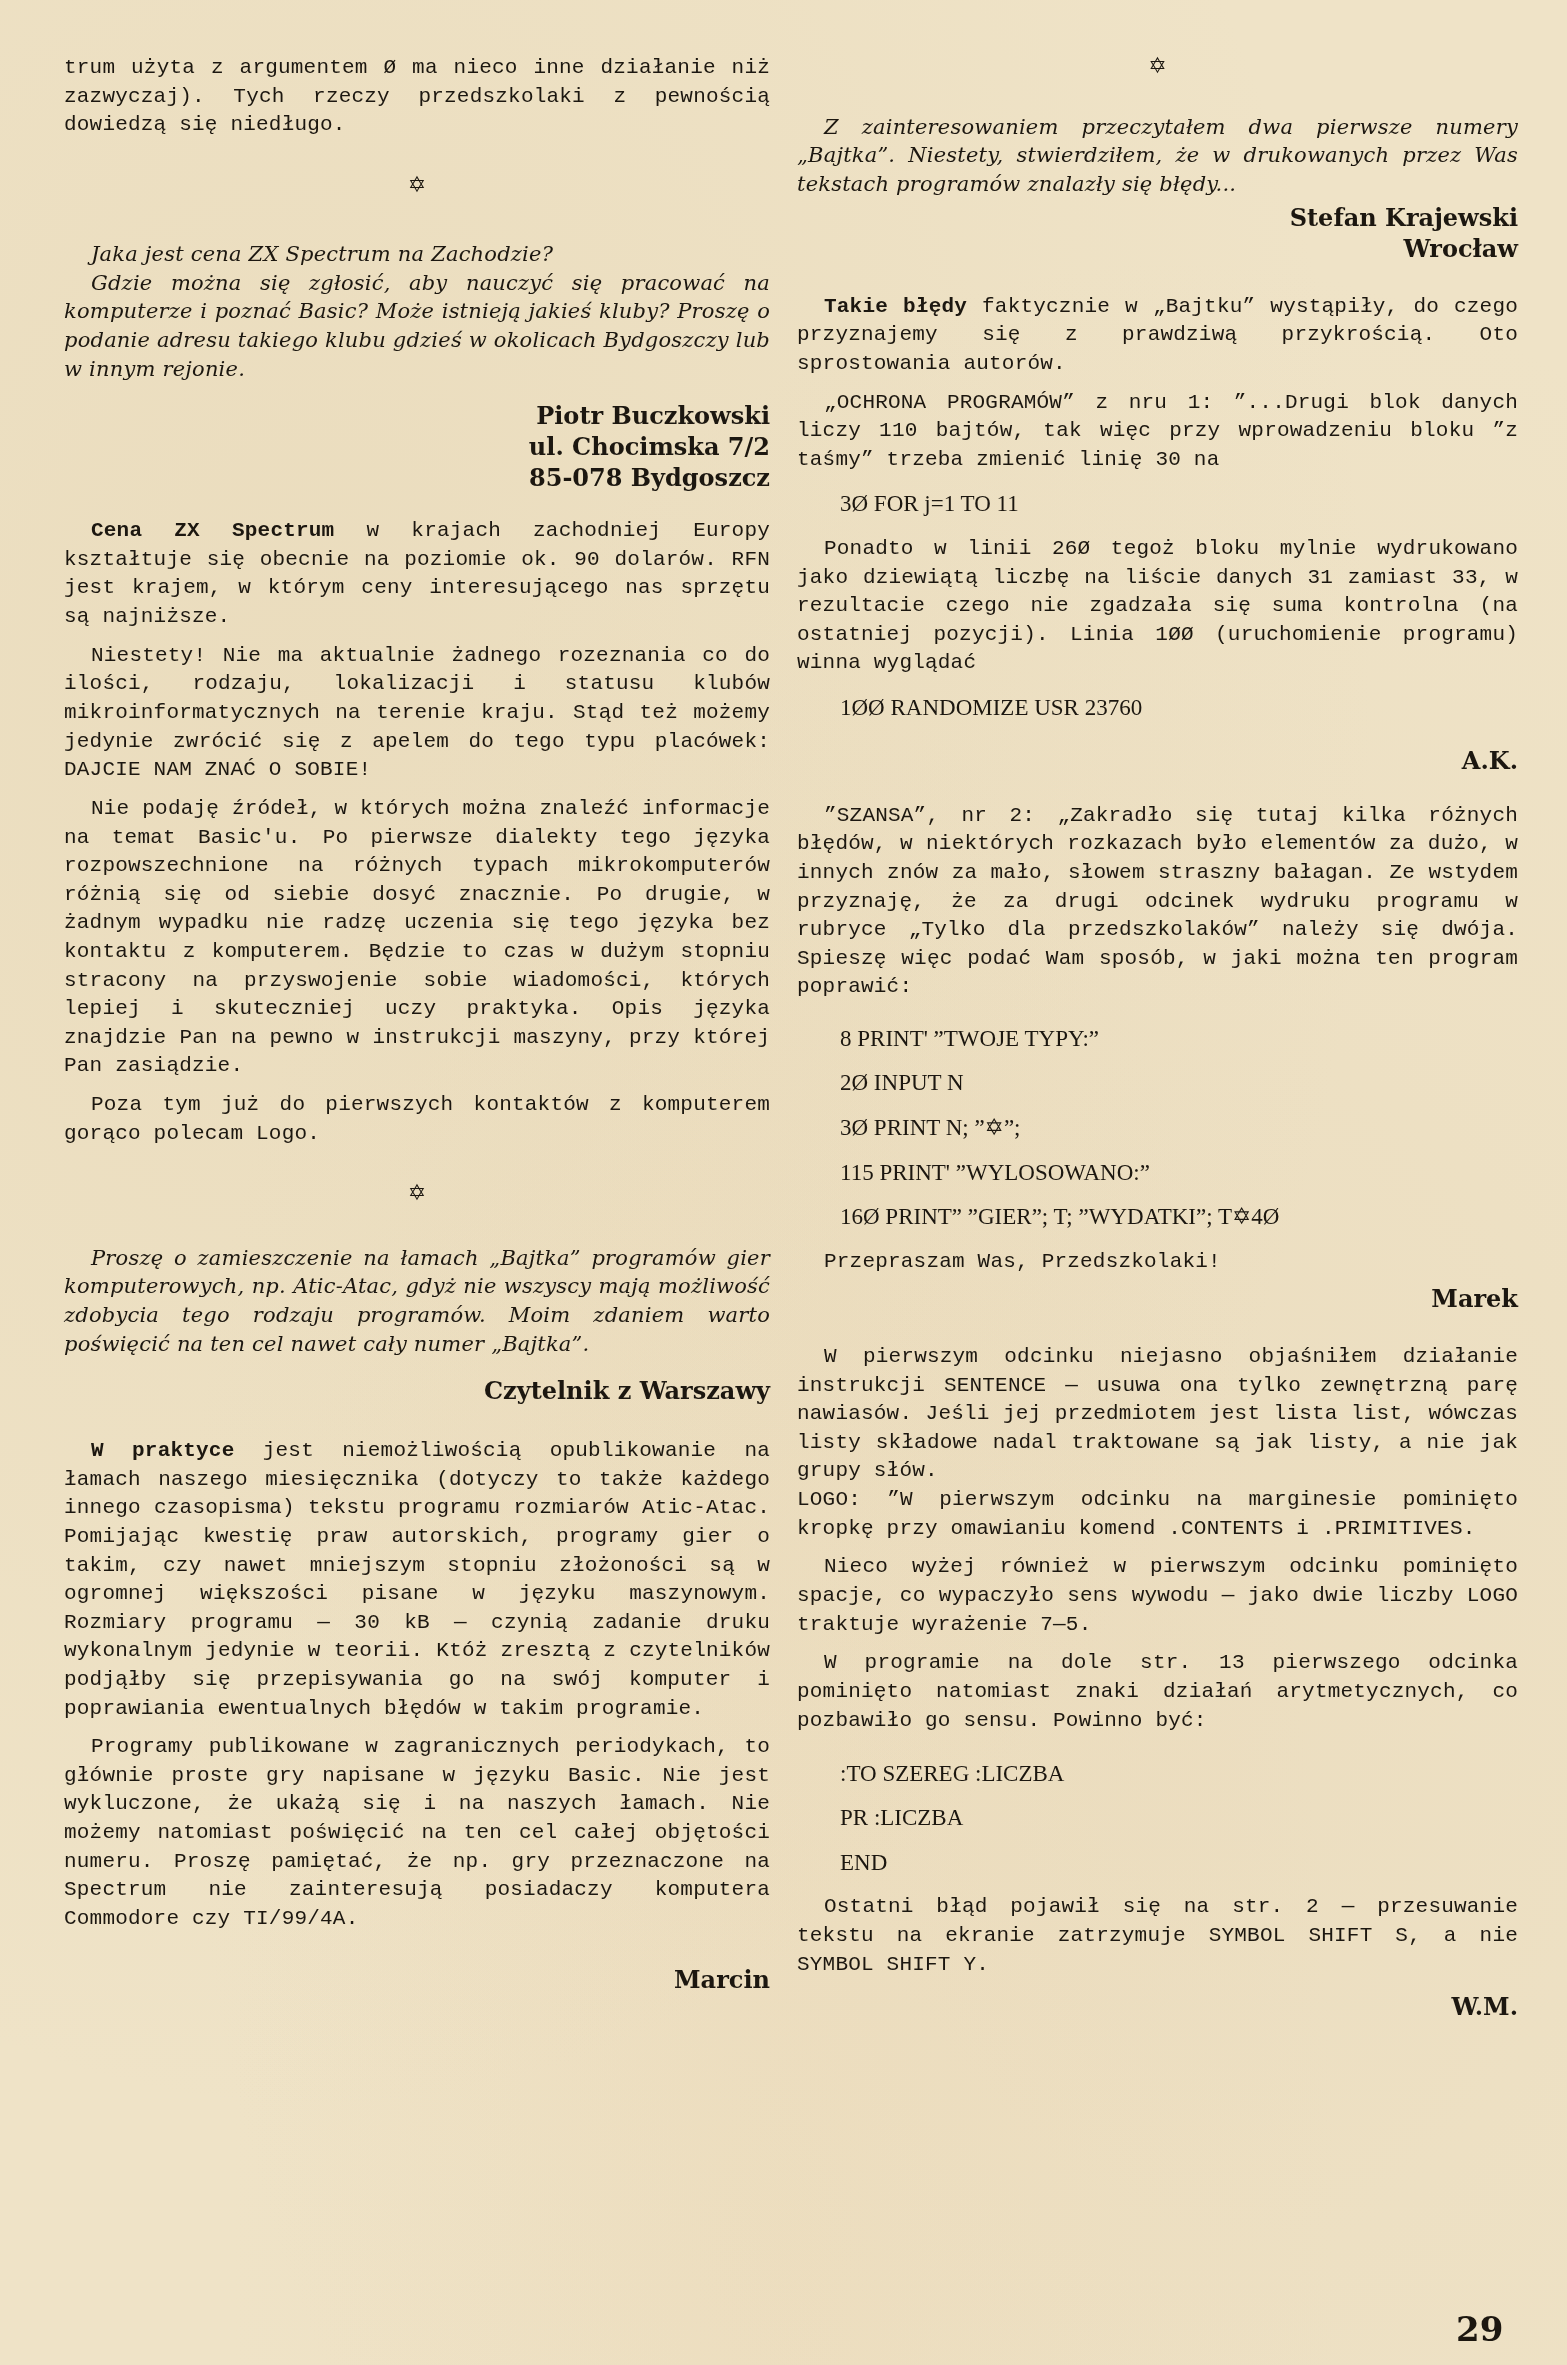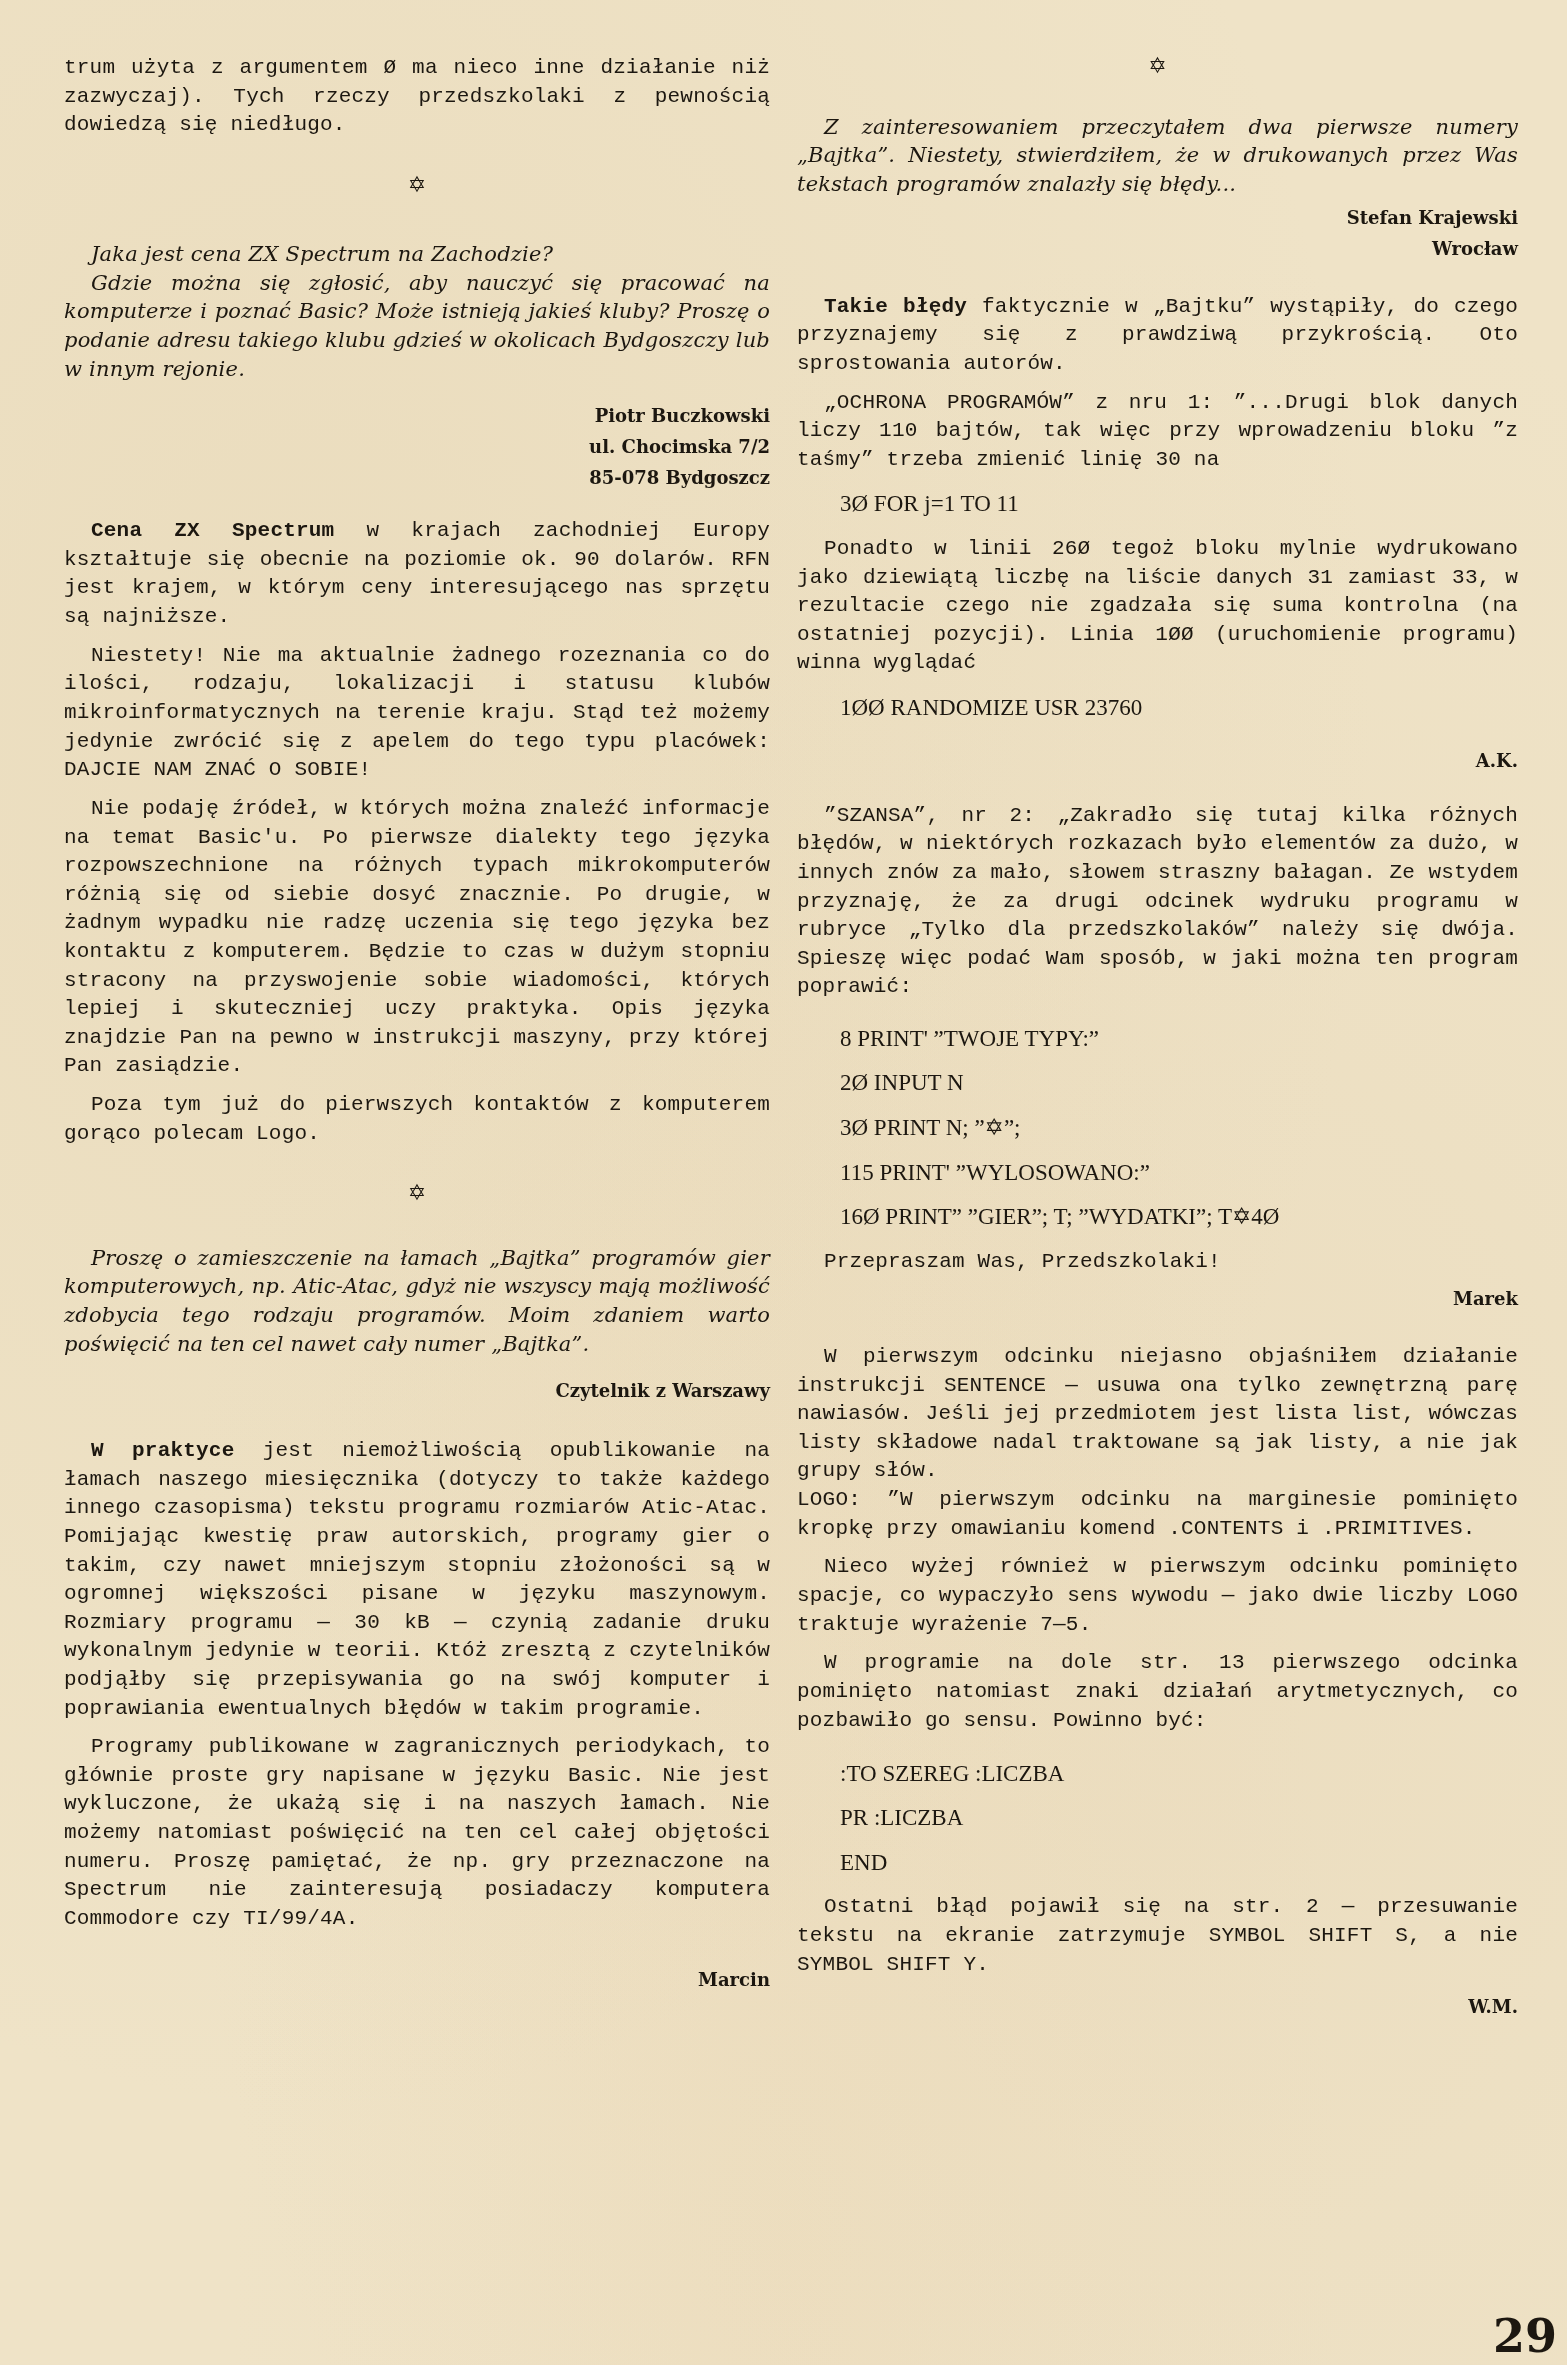--- a/index.html
+++ b/index.html
@@ -20,34 +20,34 @@
   .p {
     font-size: 21px; line-height: 28.6px;
     text-align: justify; margin: 0;
     font-family: Liberation Mono, monospace;
     letter-spacing: 0.2px;
   }
   .p.ind { text-indent: 27px; }
   .p.it { font-style: italic; font-family: "DejaVu Serif", serif; font-size: 21px; }
   .p.gap { margin-top: 10.2px; }
   .sig {
-    text-align: right; font-weight: bold; font-size: 18px; line-height: 31px;
+    text-align: right; font-weight: bold; font-size: 24px; line-height: 31px;
     font-family: "DejaVu Serif", serif; margin: 0;
   }
   .star {
     text-align: center; font-size: 22px; line-height: 25.5px; margin: 0;
     font-family: "DejaVu Sans", sans-serif;
   }
   .code { font-size: 23px; line-height: 28.6px; margin: 16px; padding-left: 27px;
     font-family: "Liberation Serif", "DejaVu Serif", serif; }
   .code.hang { padding-left: 0; text-indent: 27px; }
   .b { font-weight: bold; }
   .pagenum {
-    position: absolute; left: 1493px; top: 2309px;
-    font-size: 46px; font-weight: bold; font-family: "DejaVu Serif", serif;
+    position: absolute; left: 1456px; top: 2309px;
+    font-size: 34px; font-weight: bold; font-family: "DejaVu Serif", serif;
   }
 </style>
 </head>
 <body>
 
 <div class="col col-left">
   <div style="height:54px"></div>
   <p class="p">trum użyta z argumentem Ø ma nieco inne działanie niż zazwyczaj). Tych rzeczy przedszkolaki z pewnością dowiedzą się niedługo.</p>
 
   <div style="height:32px"></div>

